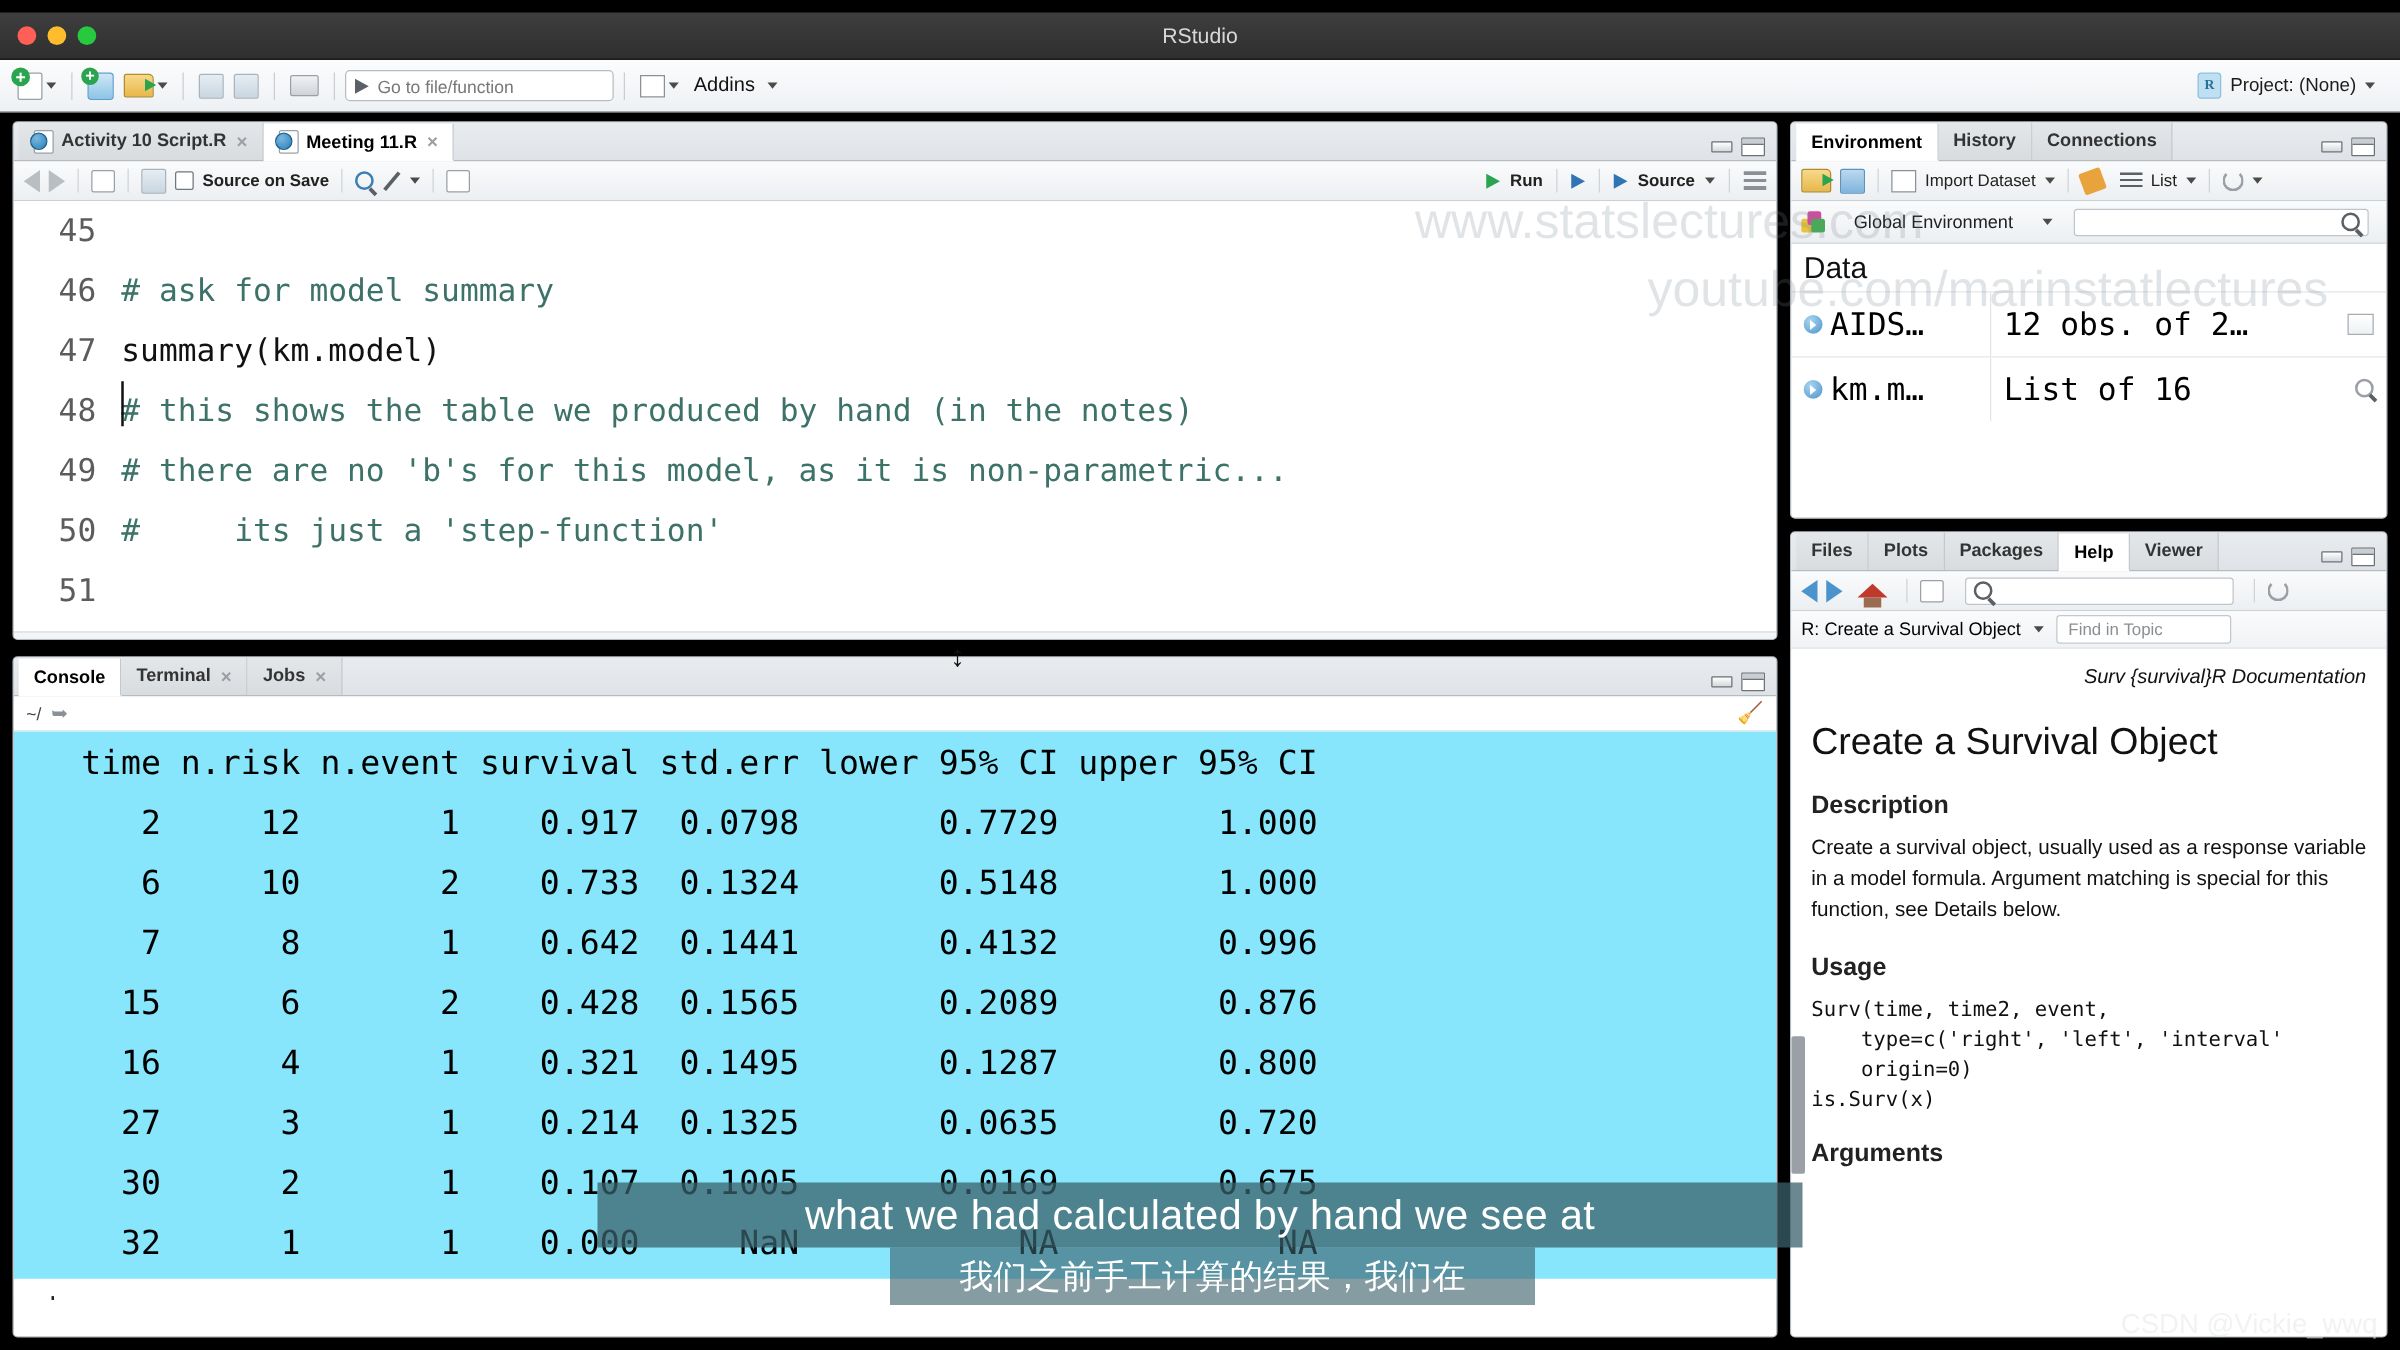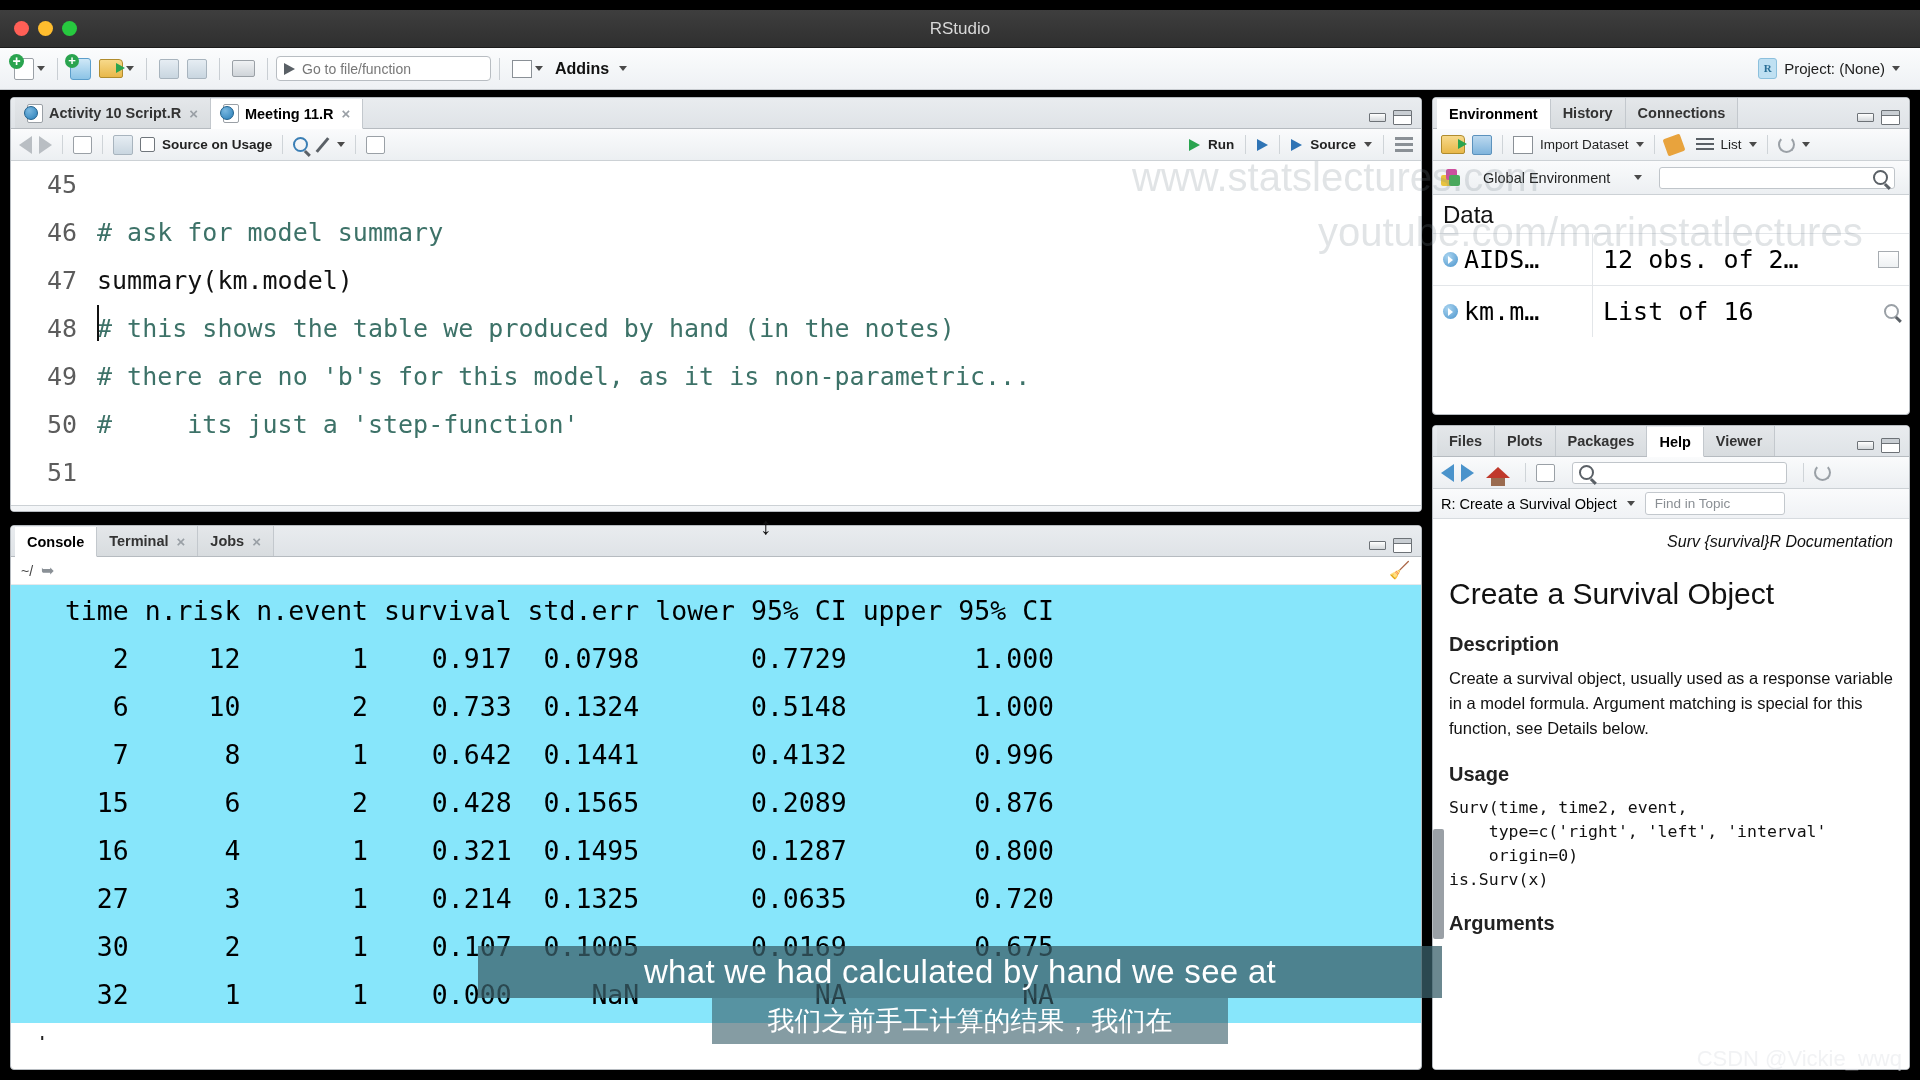--- a/index.html
+++ b/index.html
@@ -43,21 +43,21 @@
     font-size: 15px; color: #1c1c1c;
   }
   .caret { width: 0; height: 0; border-left: 4px solid transparent;
            border-right: 4px solid transparent; border-top: 5px solid #4a4a4a; }
   .gofile {
     display: flex; align-items: center; gap: 7px;
     width: 215px; height: 25px; background: #fff;
     border: 1px solid #b8bdc2; border-radius: 4px; padding: 0 7px;
     font-size: 14px; color: #777;
   }
-  .addins { font-size: 16px; font-weight: bold; color: #111; margin-left: 4px; }
+  .addins { font-size: 16px; font-weight: normal; color: #111; margin-left: 4px; }
   .project-area {
     margin-left: auto; display: flex; align-items: center; gap: 7px;
     font-size: 15px; color: #1c1c1c; padding-right: 10px;
   }
   .rproj-ico {
     width: 19px; height: 21px; background: #bfe0f2;
     border: 1px solid #8cc0dd; border-radius: 3px;
     font-size: 11px; color: #2a6f96; text-align: center; line-height: 19px;
     font-family: "Liberation Serif", serif; font-weight: bold;
   }
@@ -401,21 +401,21 @@
     </div>
 
     <div class="pane-bar">
       <span class="ico ico-back" style="border-right-color:#b9bec3"></span>
       <span class="ico ico-fwd" style="border-left-color:#b9bec3"></span>
       <div class="bar-sep"></div>
       <span class="ico ico-popout"></span>
       <div class="bar-sep"></div>
       <span class="ico ico-save"></span>
       <span class="ico-checkbox"></span>
-      <span style="font-weight:bold">Source on Usage</span>
+      <span style="font-weight:bold">Source on Save</span>
       <div class="bar-sep"></div>
       <span class="mag" style="border-color:#3b7fb5"></span>
       <span class="ico ico-wand" style="margin:0 6px"></span>
       <span class="caret"></span>
       <div class="bar-sep"></div>
       <span class="ico ico-popout"></span>
 
       <div style="margin-left:auto; display:flex; align-items:center; gap:8px;">
         <span class="ico ico-arrow-green"></span>
         <span style="font-weight:bold">Run</span>

